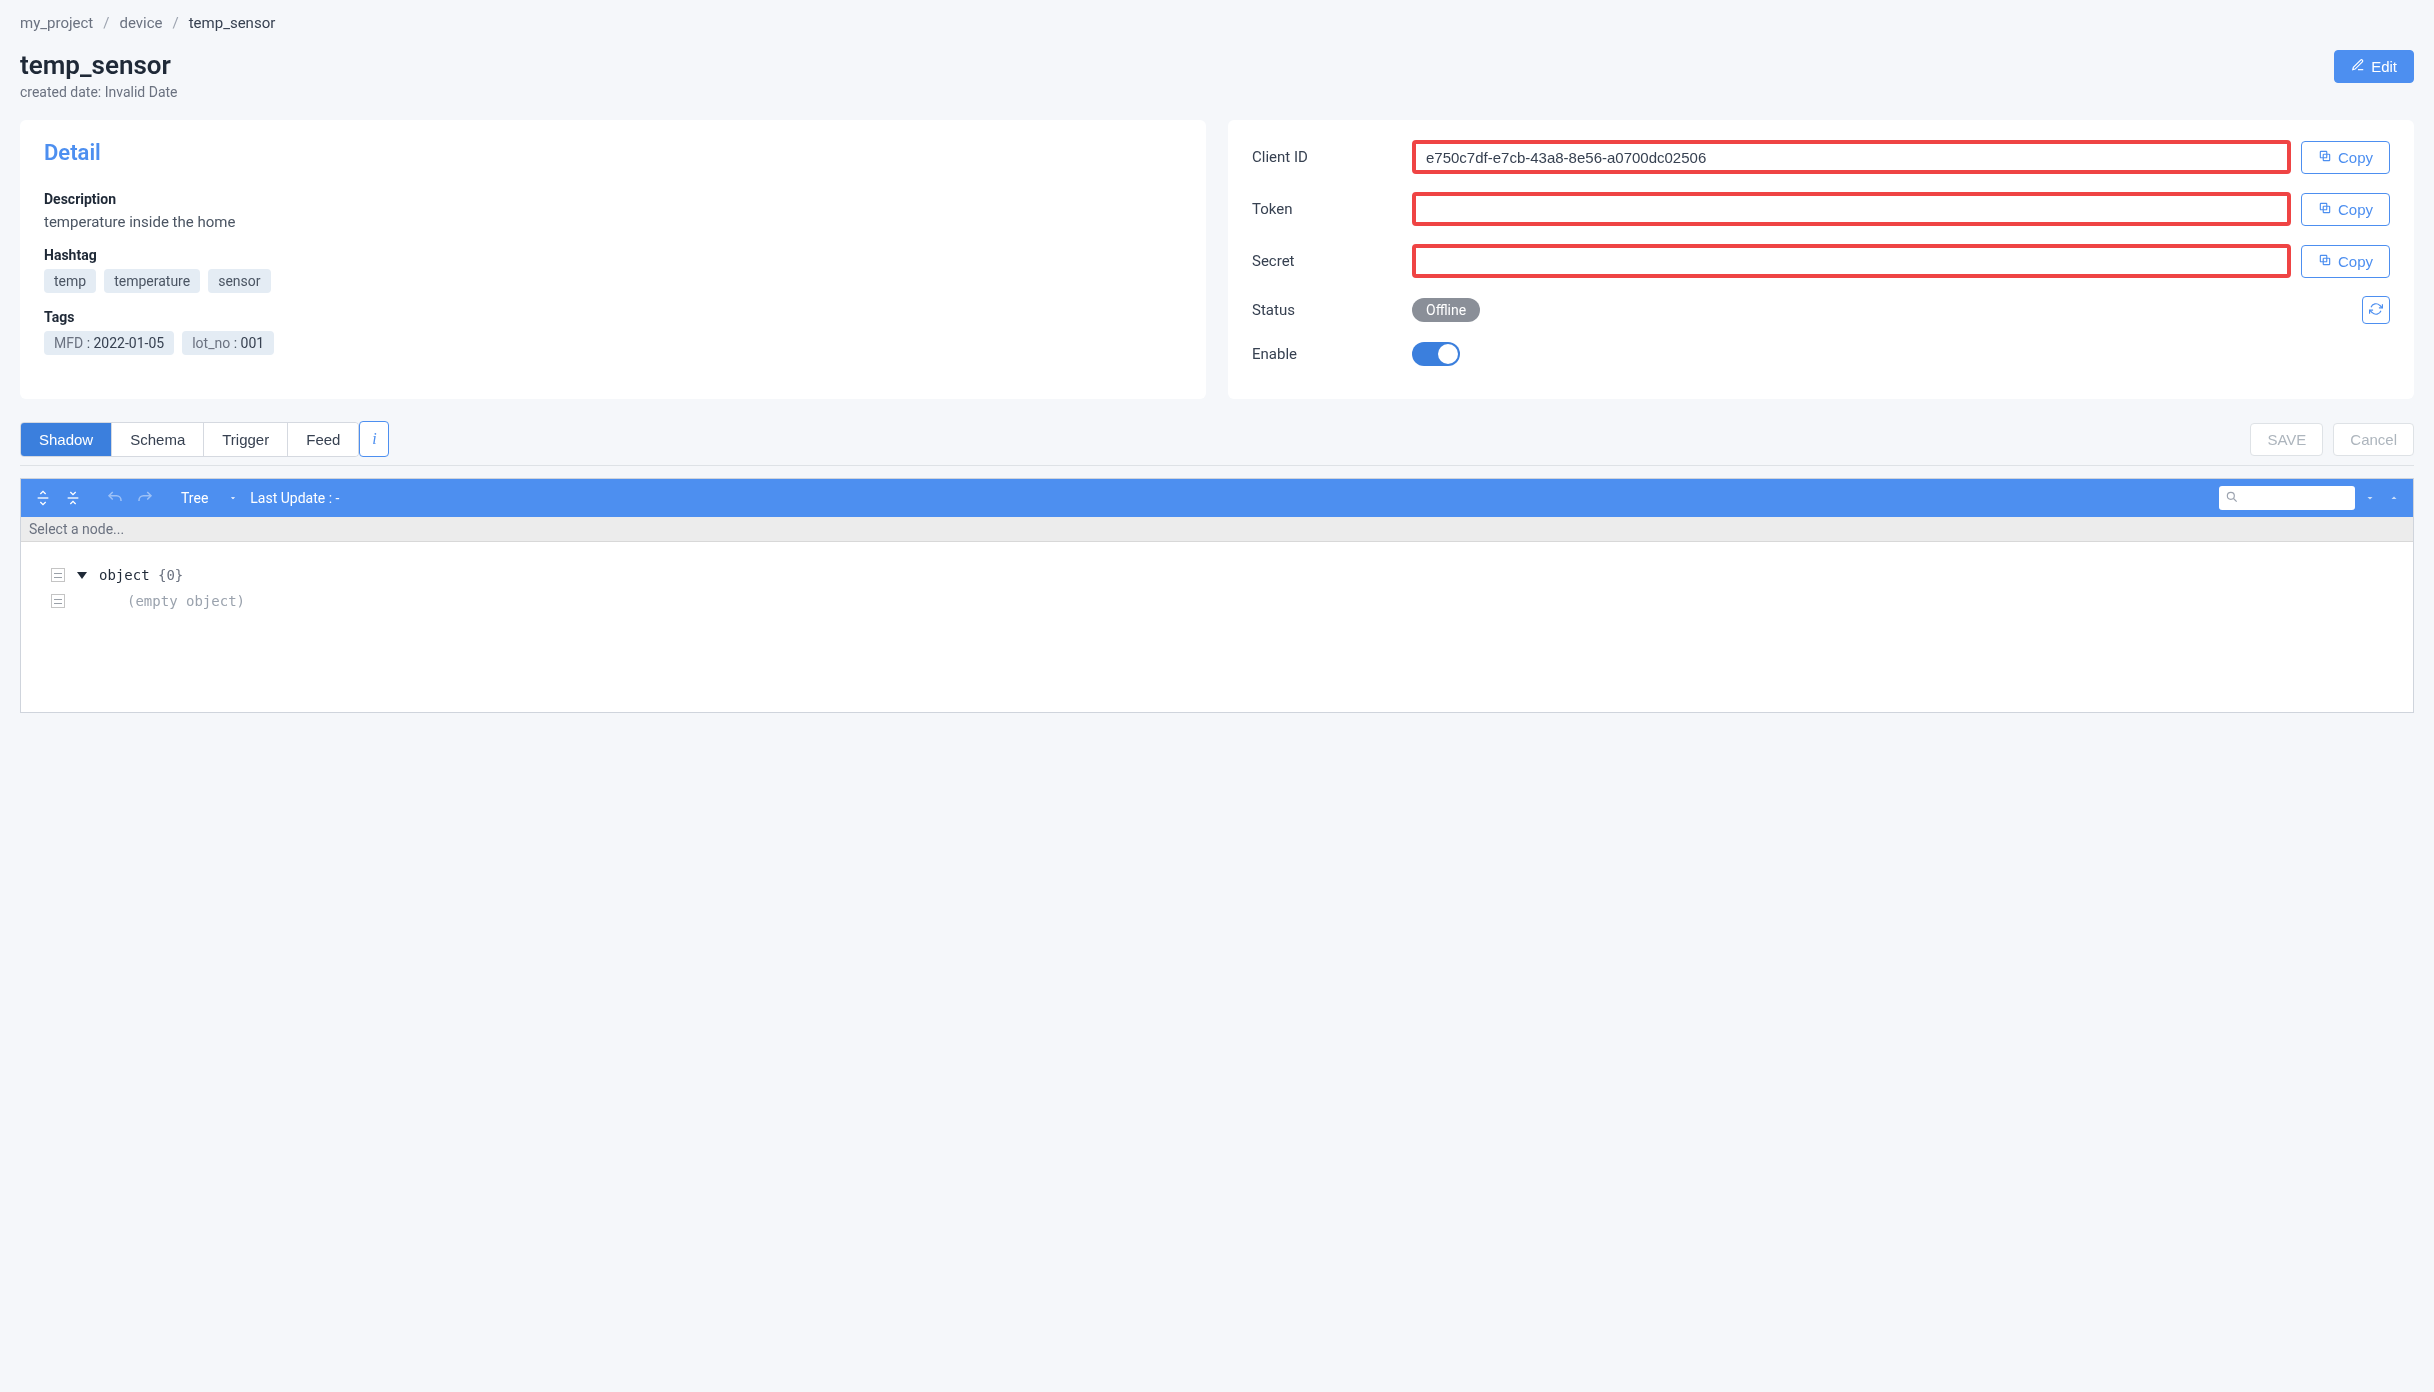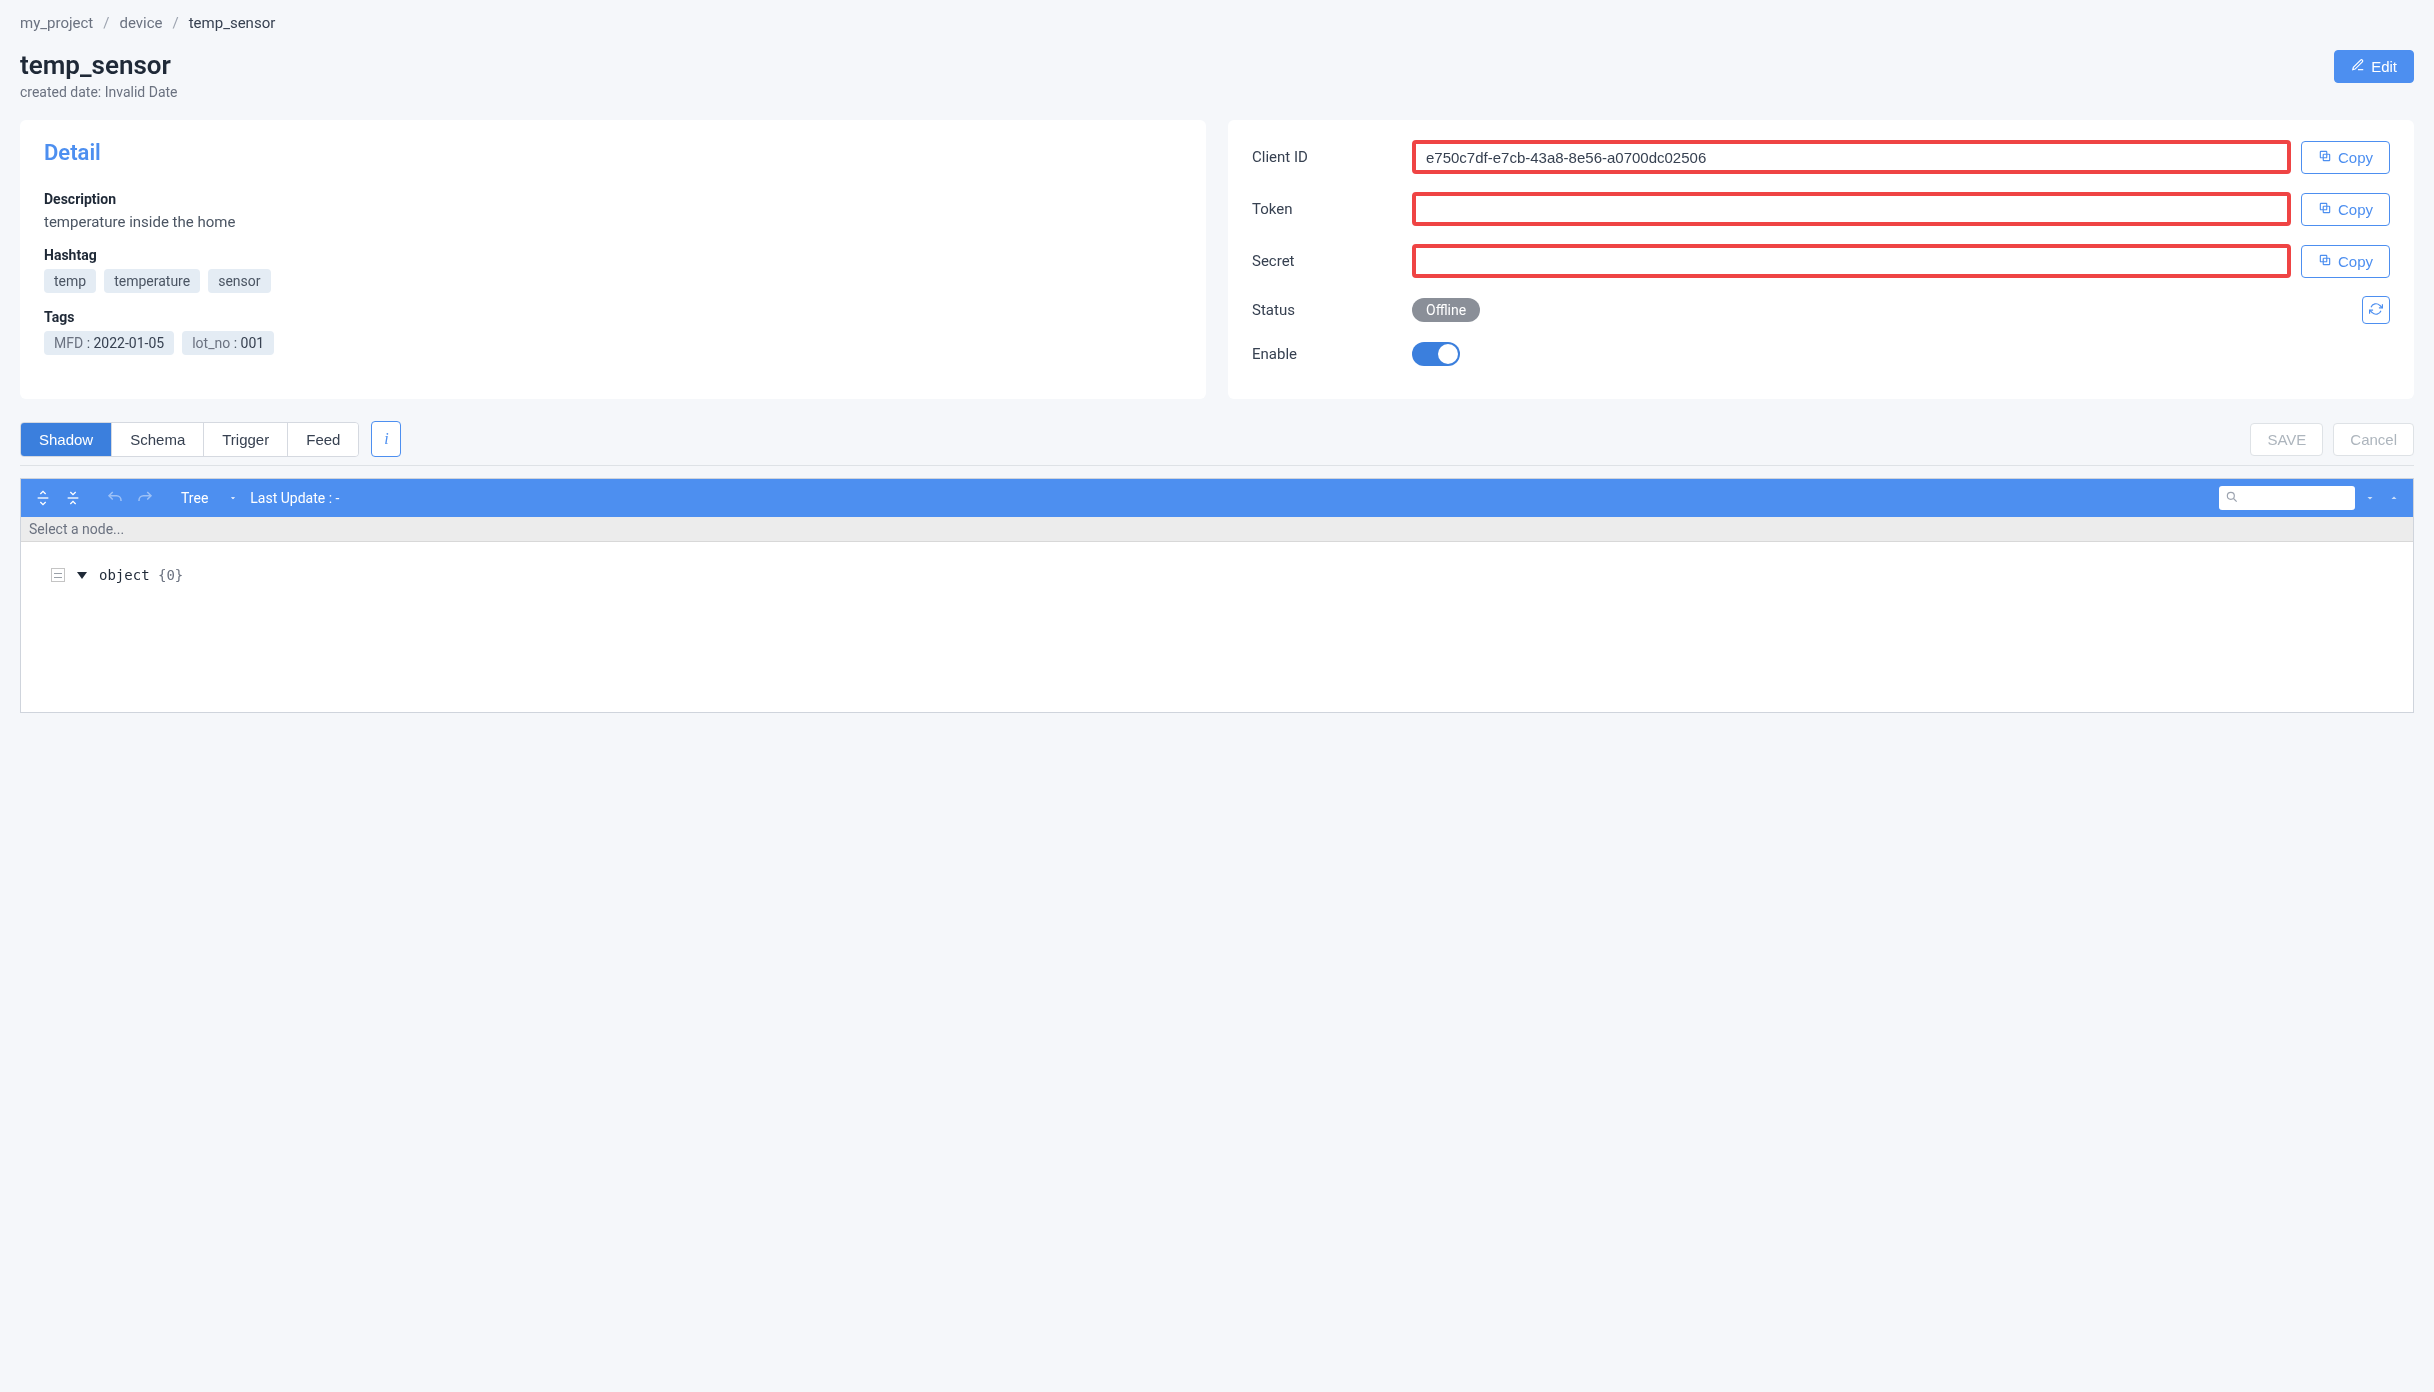--- a/index.html
+++ b/index.html
@@ -176,21 +176,20 @@
   .tabs-row {
     display: flex;
     align-items: center;
     justify-content: space-between;
     border-bottom: 1px solid #dee2e6;
     padding-bottom: 0;
   }
   .tabs {
     display: flex;
     align-items: center;
-    gap: 12px;
   }
   .tab-group {
     display: inline-flex;
     border: 1px solid #d5d9e0;
     border-radius: 4px;
     overflow: hidden;
   }
   .tab {
     padding: 8px 18px;
     font-size: 15px;
@@ -523,16 +522,21 @@
 
     <div class="tree-body">
       <div class="tree-row">
         <span class="tree-menu"></span>
         <span class="tree-caret"></span>
         <span>
           <span class="tree-key">object</span>
           <span class="tree-brace">{0}</span>
         </span>
       </div>
+      <div class="tree-row">
+        <span class="tree-menu"></span>
+        <span style="width:10px"></span>
+        <span class="tree-empty">(empty object)</span>
+      </div>
     </div>
   </div>
 
 </div>
 
 </body></html>

